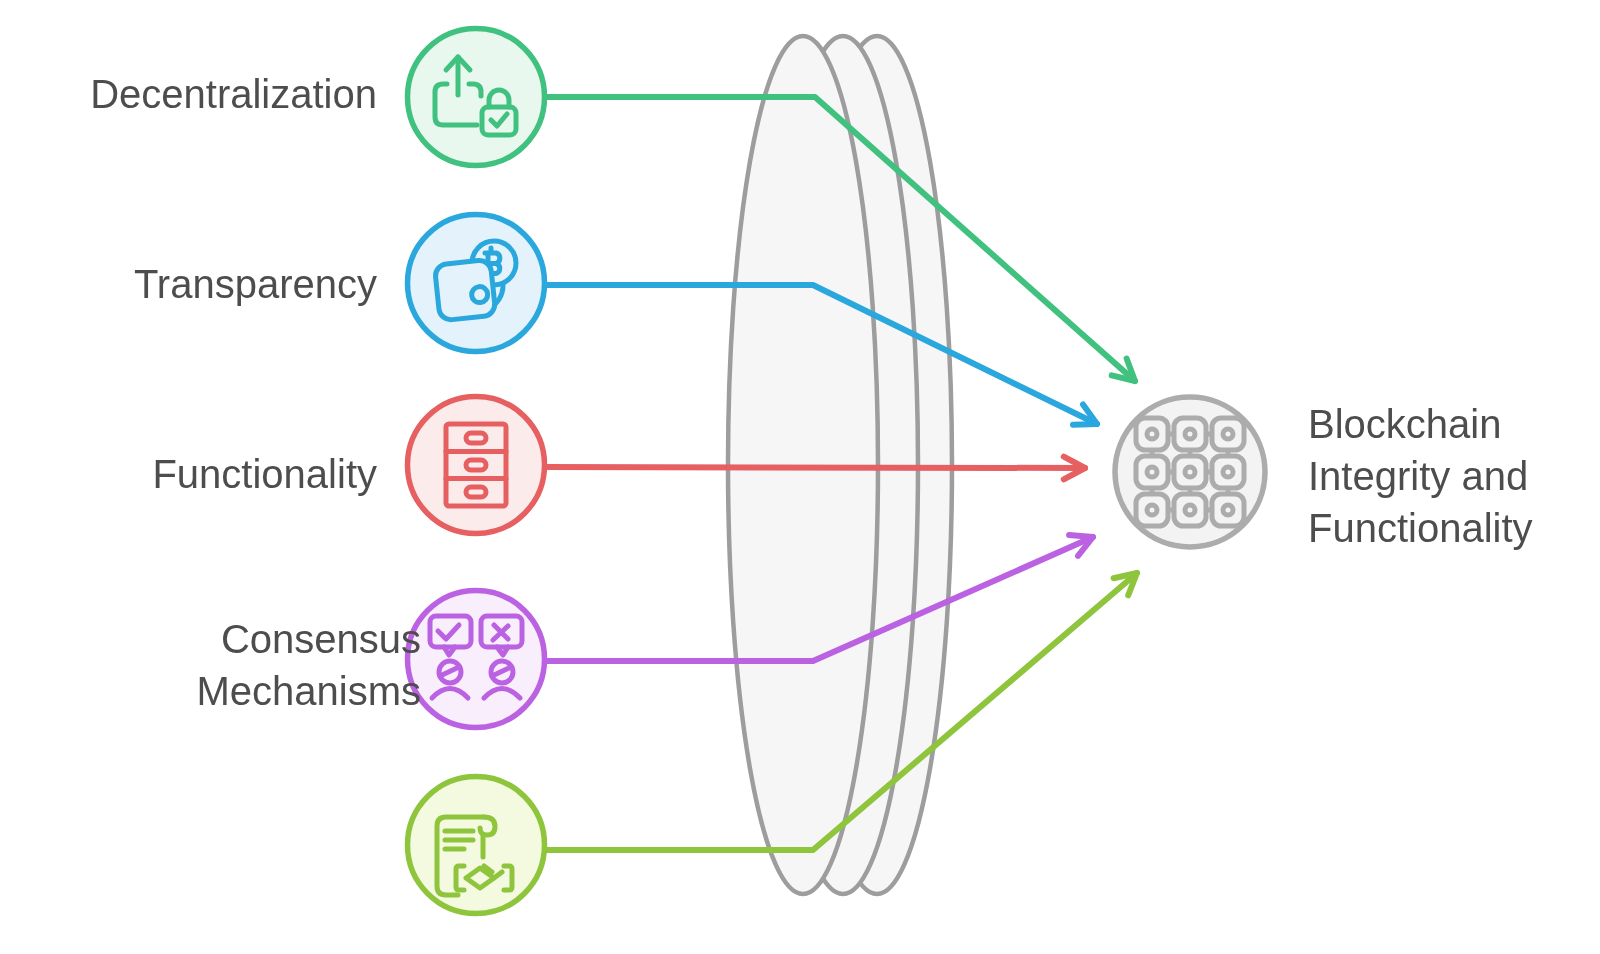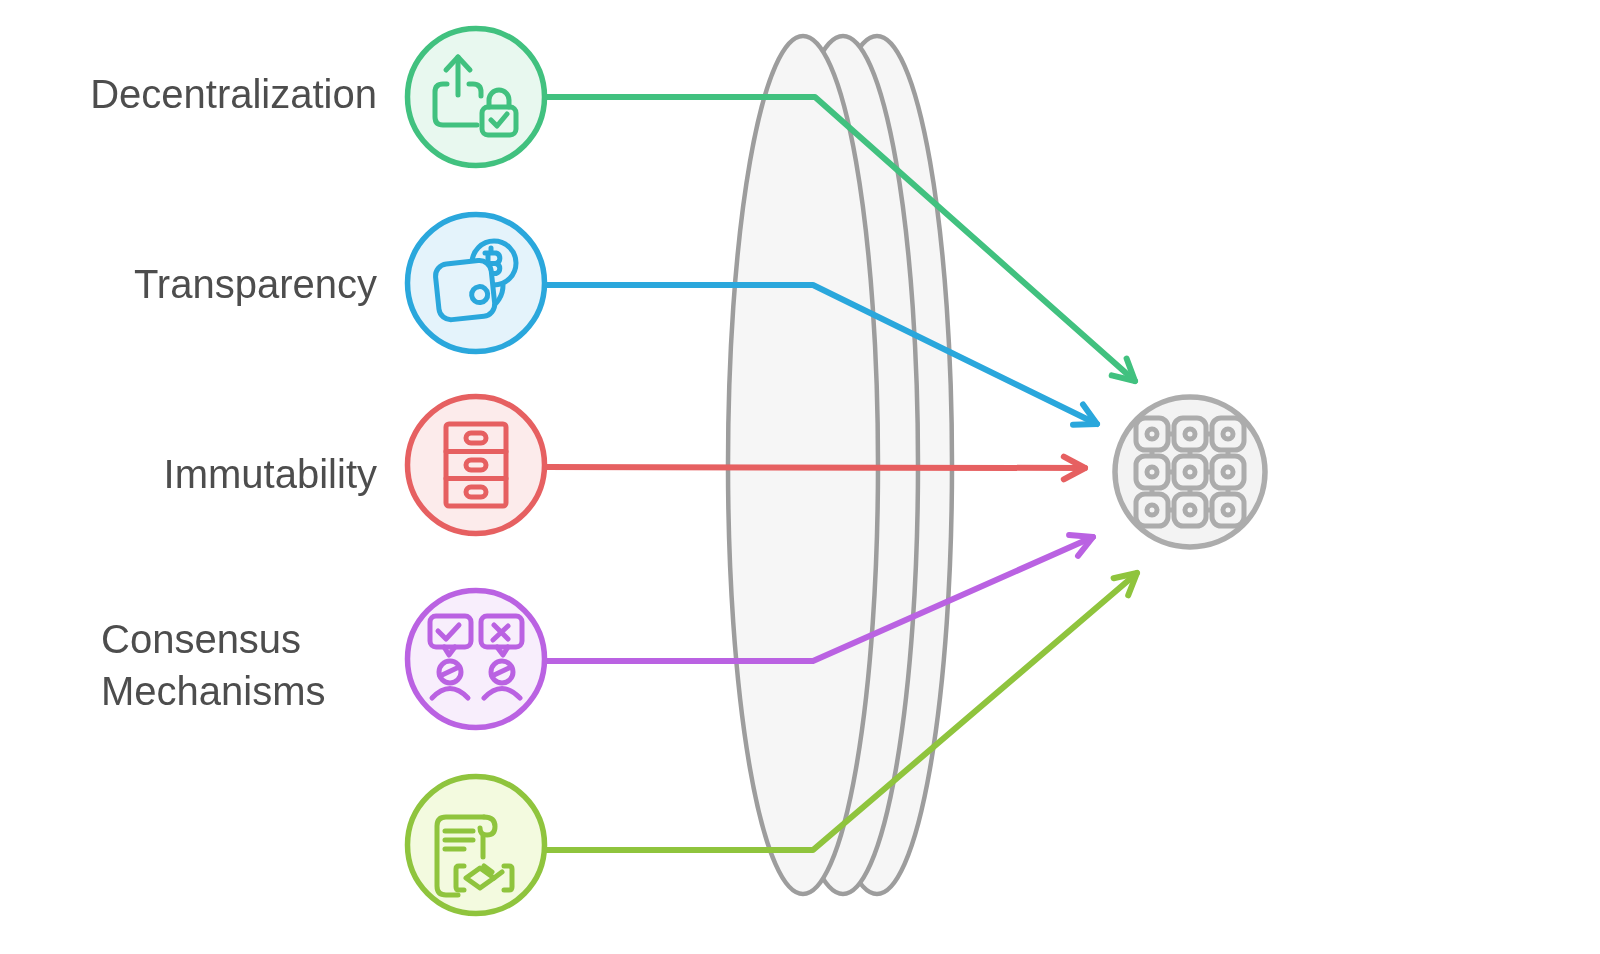--- a/index.html
+++ b/index.html
@@ -22,21 +22,21 @@
   .st-lime{stroke:var(--lime);}     .fl-lime{fill:var(--lime-fill);}
   .st-gray{stroke:var(--gray);}     .fl-gray{fill:var(--gray-fill);}
   .ring{stroke-width:5.5;}
   .lbl{
     position:absolute;
     font-size:40px;line-height:52px;
     color:var(--text,#4d4d4d);
     white-space:nowrap;
   }
   .lbl-right{text-align:right;right:1223px;}
-  .lbl-consensus{left:101px;top:613px;width:320px;text-align:left;white-space:normal;}
+  .lbl-consensus{left:101px;top:613px;width:320px;text-align:right;white-space:normal;}
   .lbl-target{left:1308px;top:398px;width:272px;text-align:left;white-space:normal;}
 </style>
 </head>
 <body>
 
 <div class="stage">
 
   <svg class="layer" width="1600" height="954" viewBox="0 0 1600 954">
 
     <g>
@@ -157,16 +157,17 @@
       <path d="M -31,-14 H -3 M -31,-5 H -3 M -31,4 H -12"></path>
       <path d="M -12,21 H -17 Q -20,21 -20,24 V 42 Q -20,45 -17,45 H -12"></path>
       <path d="M 28,21 H 33 Q 36,21 36,24 V 42 Q 36,45 33,45 H 28"></path>
       <path d="M -10,33 L 4,23 L 18,33 L 4,43 Z"></path>
       <path d="M 8,21 L 16,27 M 18,33 L 26,27"></path>
     </g>
   </svg>
 
   <div class="lbl lbl-right" style="top:258px">Transparency</div>
   <div class="lbl lbl-right" style="top:68px">Decentralization</div>
-  <div class="lbl lbl-right" style="top:448px">Immutability</div>
+  <div class="lbl lbl-right" style="top:448px">Functionality</div>
   <div class="lbl lbl-consensus">Consensus Mechanisms</div>
+  <div class="lbl lbl-target">Blockchain Integrity and Functionality</div>
 
 </div>
 
 </body></html>

